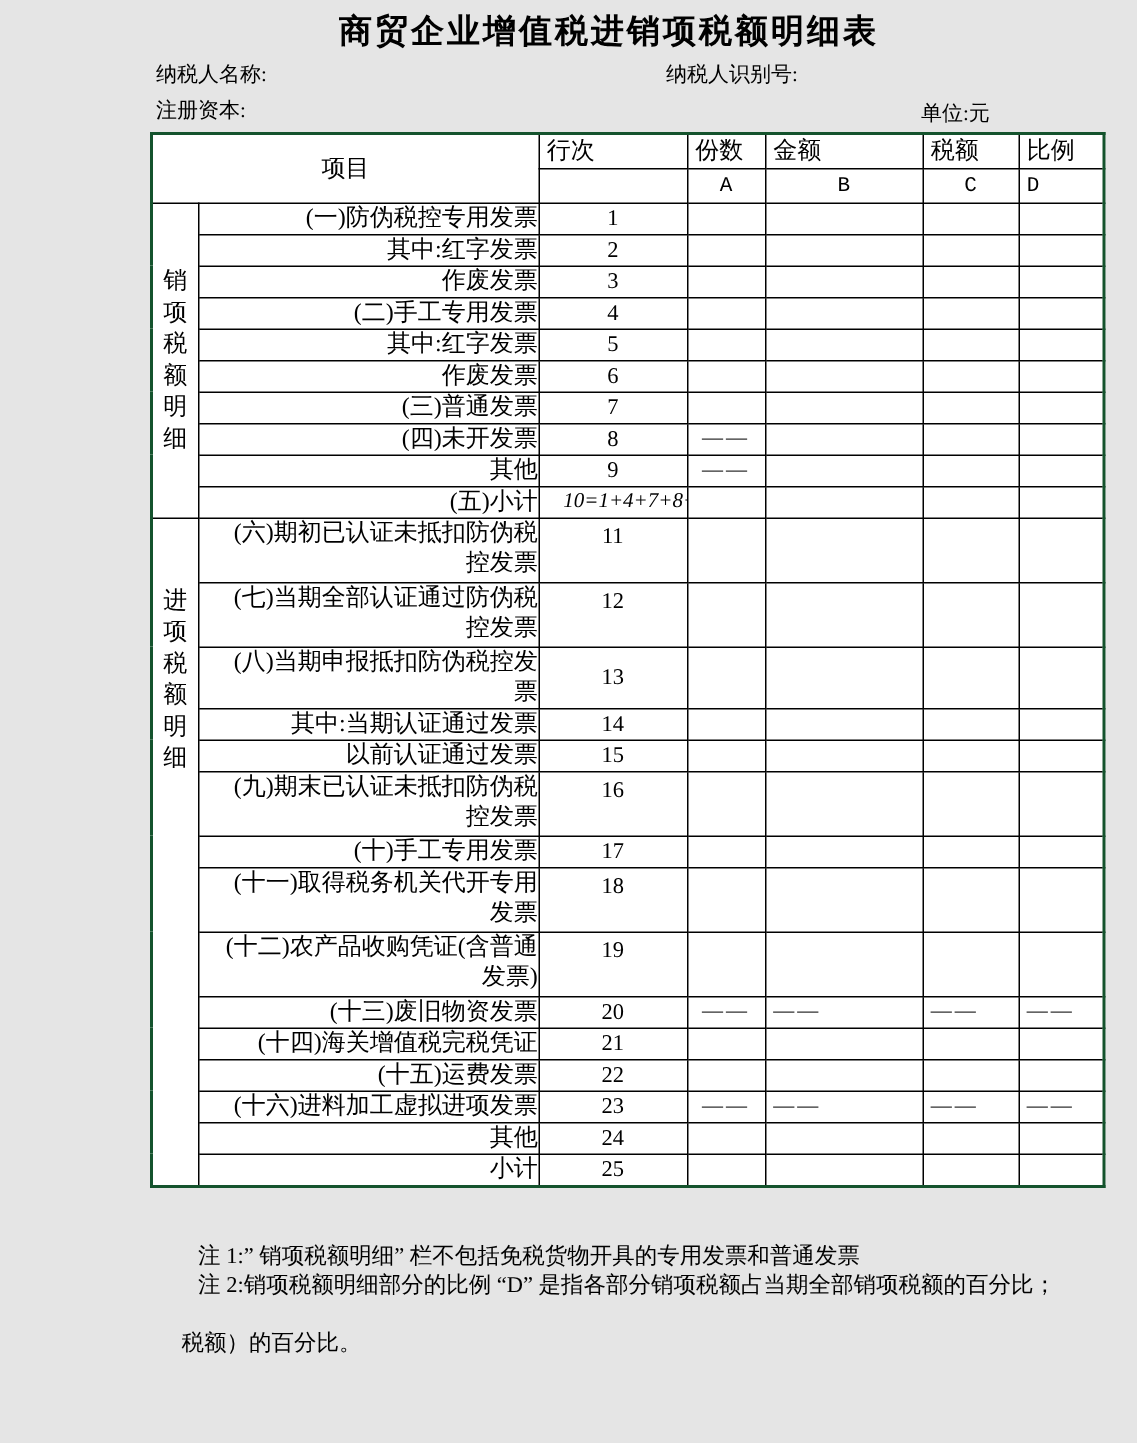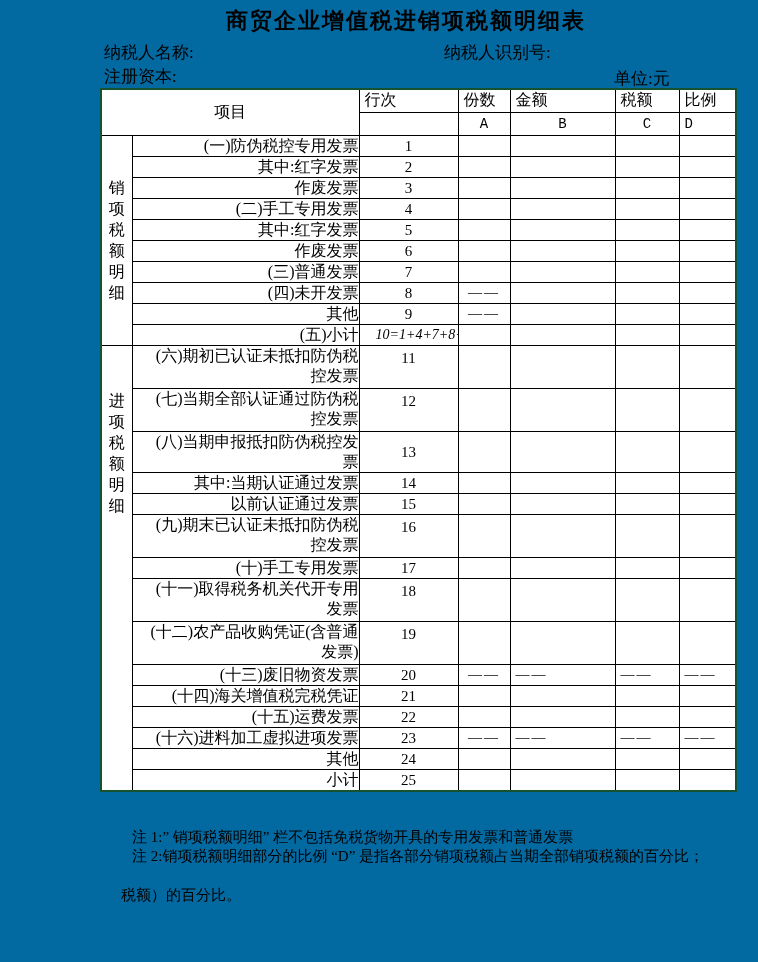--- a/index.html
+++ b/index.html
@@ -1,26 +1,26 @@
 <!DOCTYPE html>
 <html><head>
 <meta charset="utf-8">
 <style>
   * { margin:0; padding:0; box-sizing:border-box; }
   body { background:#fff; }
   .page {
-    position:relative; width:758px; height:962px; background:#0369a1;
+    position:relative; width:758px; height:962px; background:#e5e5e5;
     font-family:"Liberation Serif","DejaVu Serif",serif; color:#000;
   }
   .title {
     position:absolute; left:88px; top:6px; width:636px;
     text-align:center; font-size:22px; font-weight:bold; letter-spacing:2px;
     font-family:"DejaVu Sans","Liberation Sans",sans-serif;
   }
-  .meta { position:absolute; font-size:17px; white-space:nowrap; }
+  .meta { position:absolute; font-size:14px; white-space:nowrap; }
   .m-name { left:104px; top:41px; }
   .m-id   { left:444px; top:41px; }
   .m-cap  { left:104px; top:65px; }
   .m-unit { left:614px; top:67px; }
 
   table.form {
     position:absolute; left:100px; top:88px;
     border-collapse:collapse; table-layout:fixed; width:636px;
     border:2px solid #14532d; background:#fff;
   }

